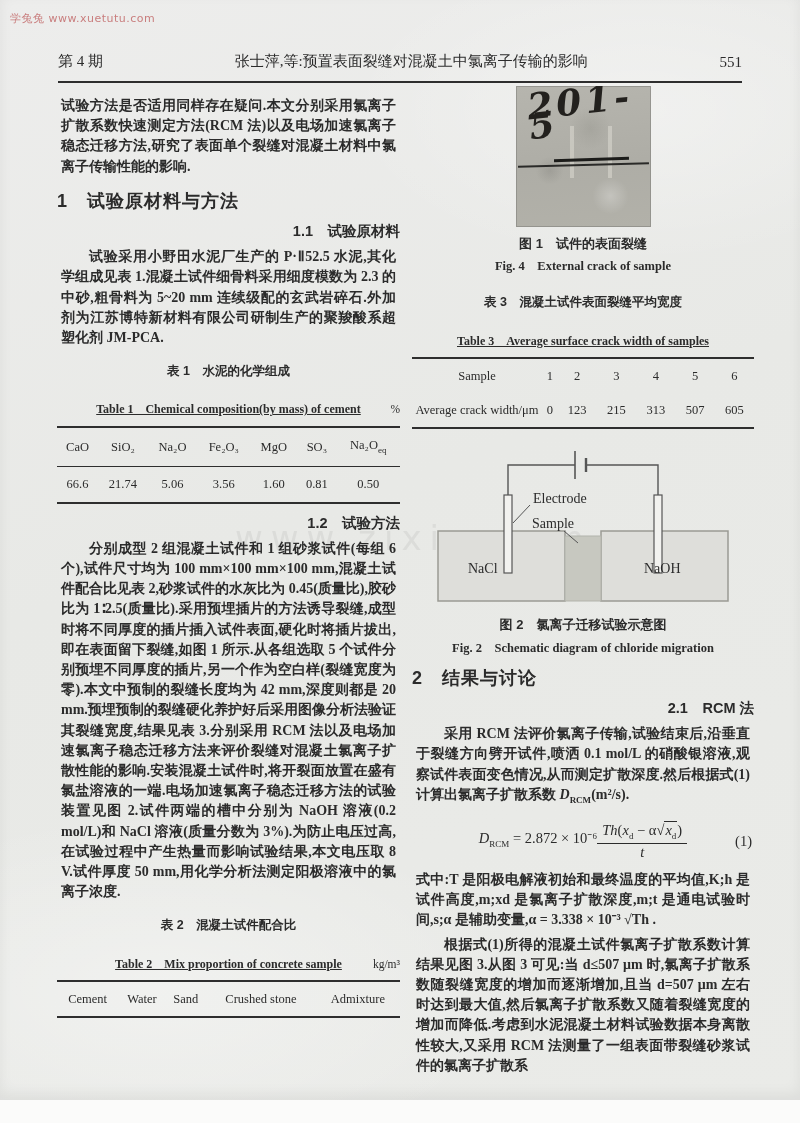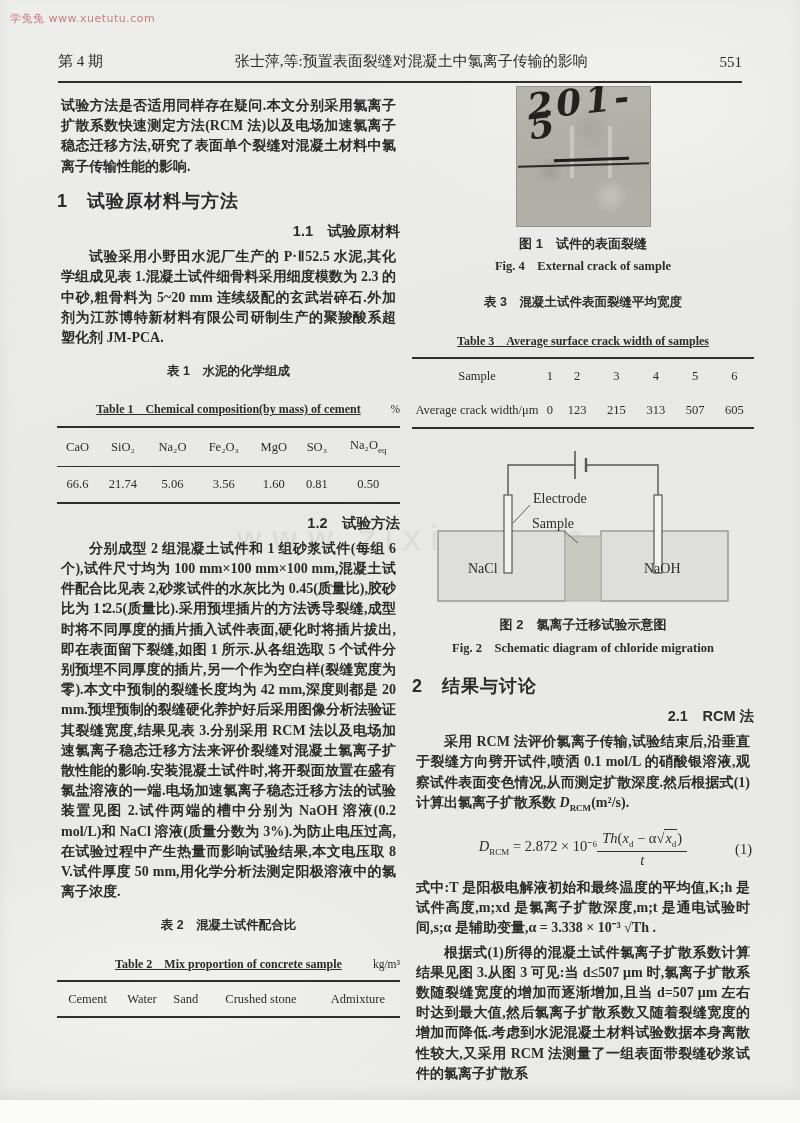--- a/index.html
+++ b/index.html
@@ -196,21 +196,21 @@
       <line x1="152" y1="92" x2="166" y2="104" stroke="#555" stroke-width="1"></line>
 
       <text x="121" y="64" font-size="14">Electrode</text>
       <text x="120" y="89" font-size="14">Sample</text>
       <text x="56" y="134" font-size="14">NaCl</text>
       <text x="232" y="134" font-size="14">NaOH</text>
     </svg>
     <div class="figcap cn" style="margin-top:2px;">图 2　氯离子迁移试验示意图</div>
     <div class="figcap en">Fig. 2　Schematic diagram of chloride migration</div>
 
-    <p class="h1" style="margin-top:18px;">2　结果与讨论</p>
+    <p class="h1" style="margin-top:10px;">2　结果与讨论</p>
     <p class="h2">2.1　RCM 法</p>
 
     <p class="ind"><span>采用 RCM 法评价氯离子传输,试验结束后,沿垂直于裂缝方向劈开试件,喷洒 0.1 mol/L 的硝酸银溶液,观察试件表面变色情况,从而测定扩散深度.然后根据式(1)计算出氯离子扩散系数 </span><i>D</i><sub>RCM</sub><span>(m²/s).</span></p>
 
     <div class="eq">
       <span><i>D</i><sub>RCM</sub> <span>= 2.872 × 10⁻⁶</span></span>
       <span class="frac">
         <span class="num"><i>Th</i><span>(</span><i>x</i><sub>d</sub><span> − α</span><span>√</span><span class="rad"><i>x</i><sub>d</sub></span><span>)</span></span>
         <span class="den"><i>t</i></span>
       </span>

